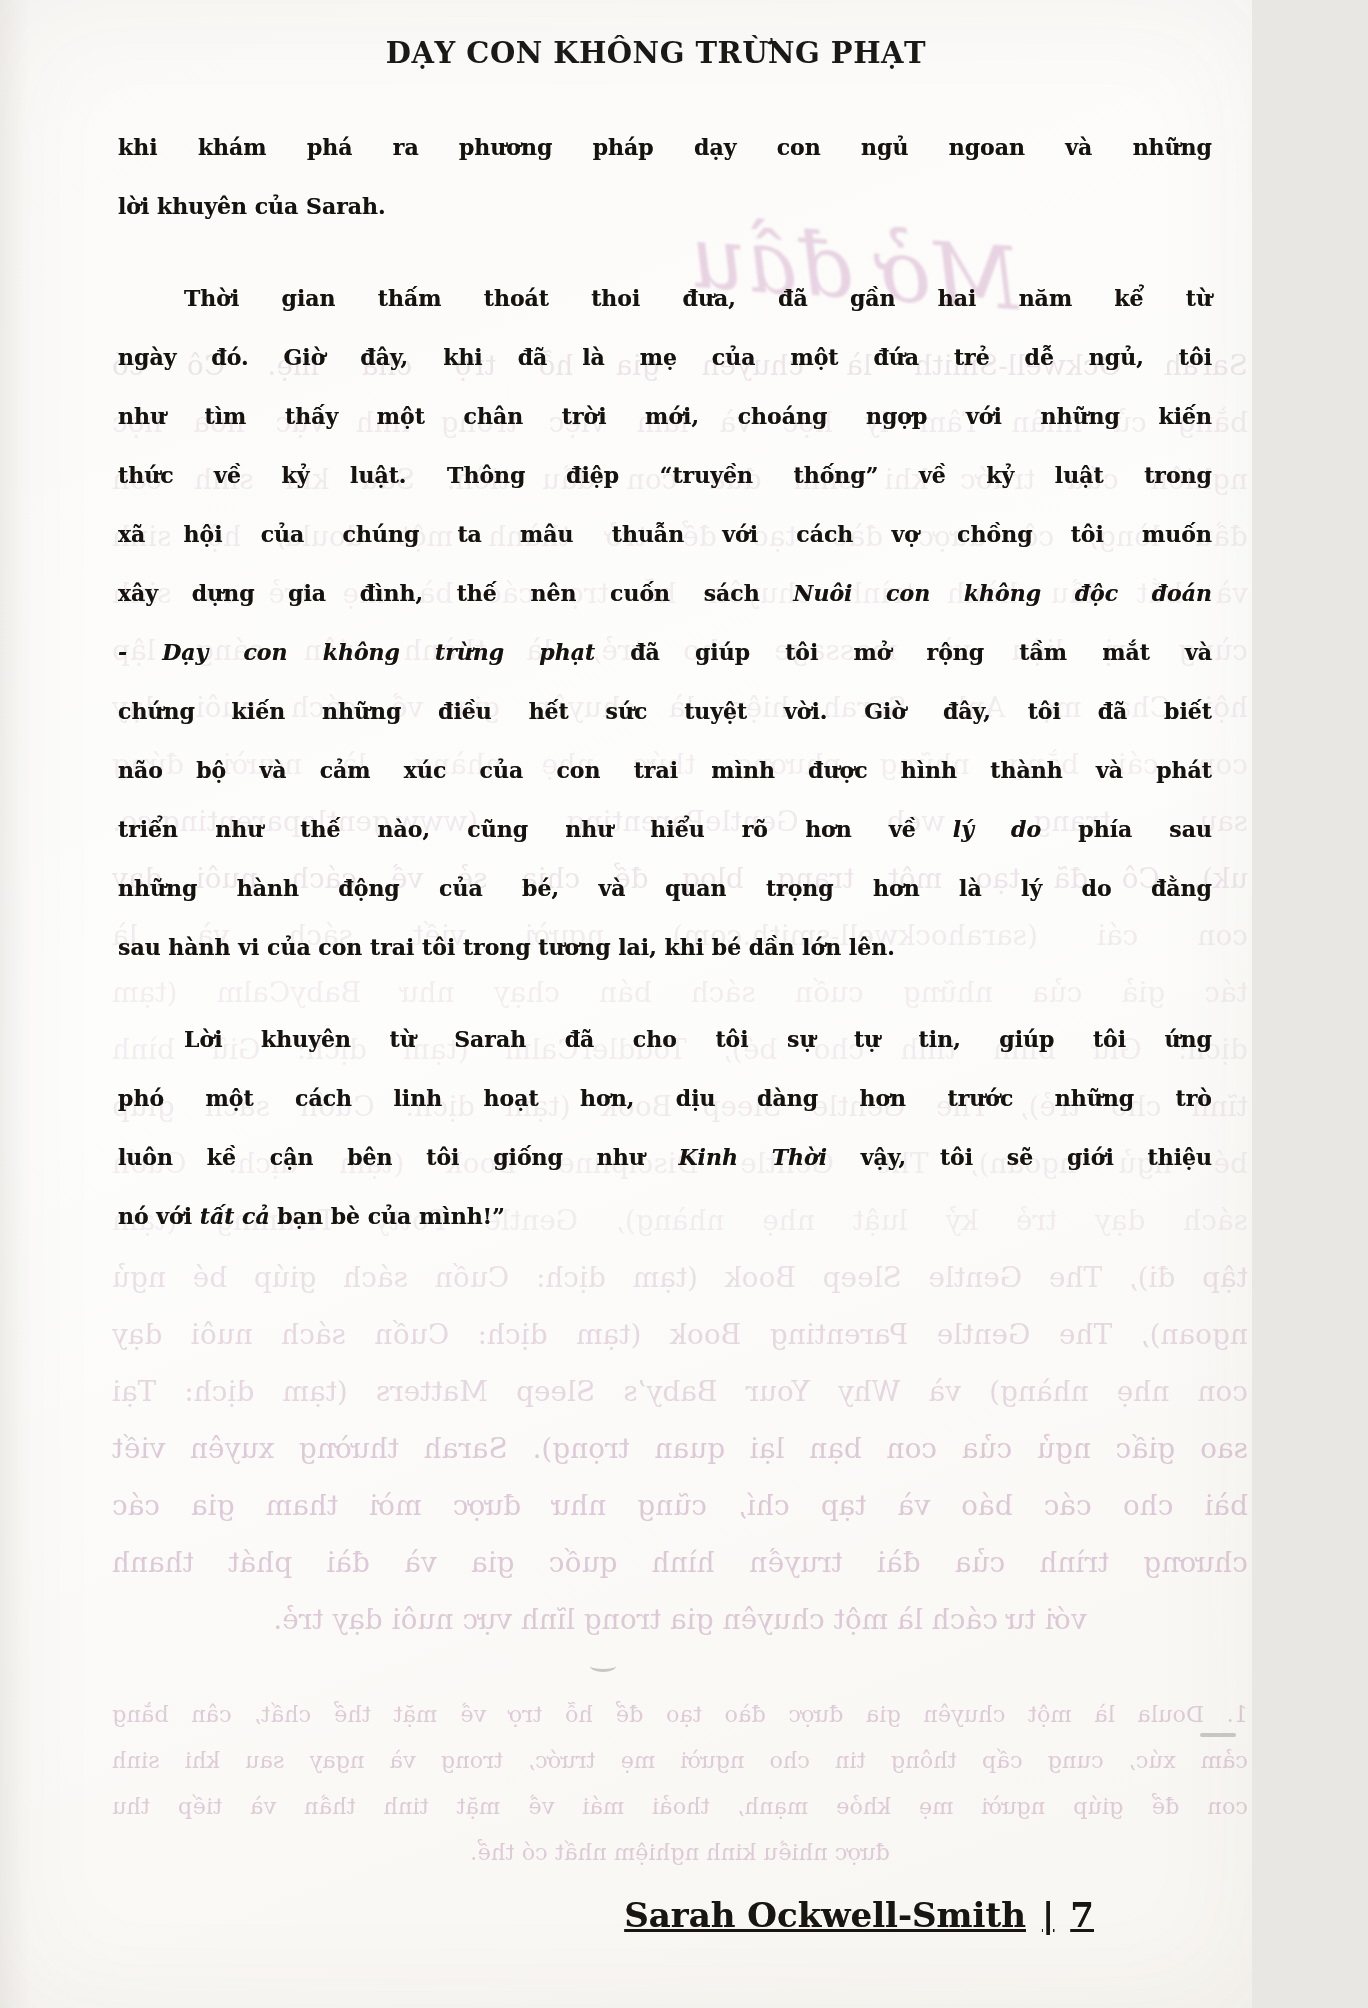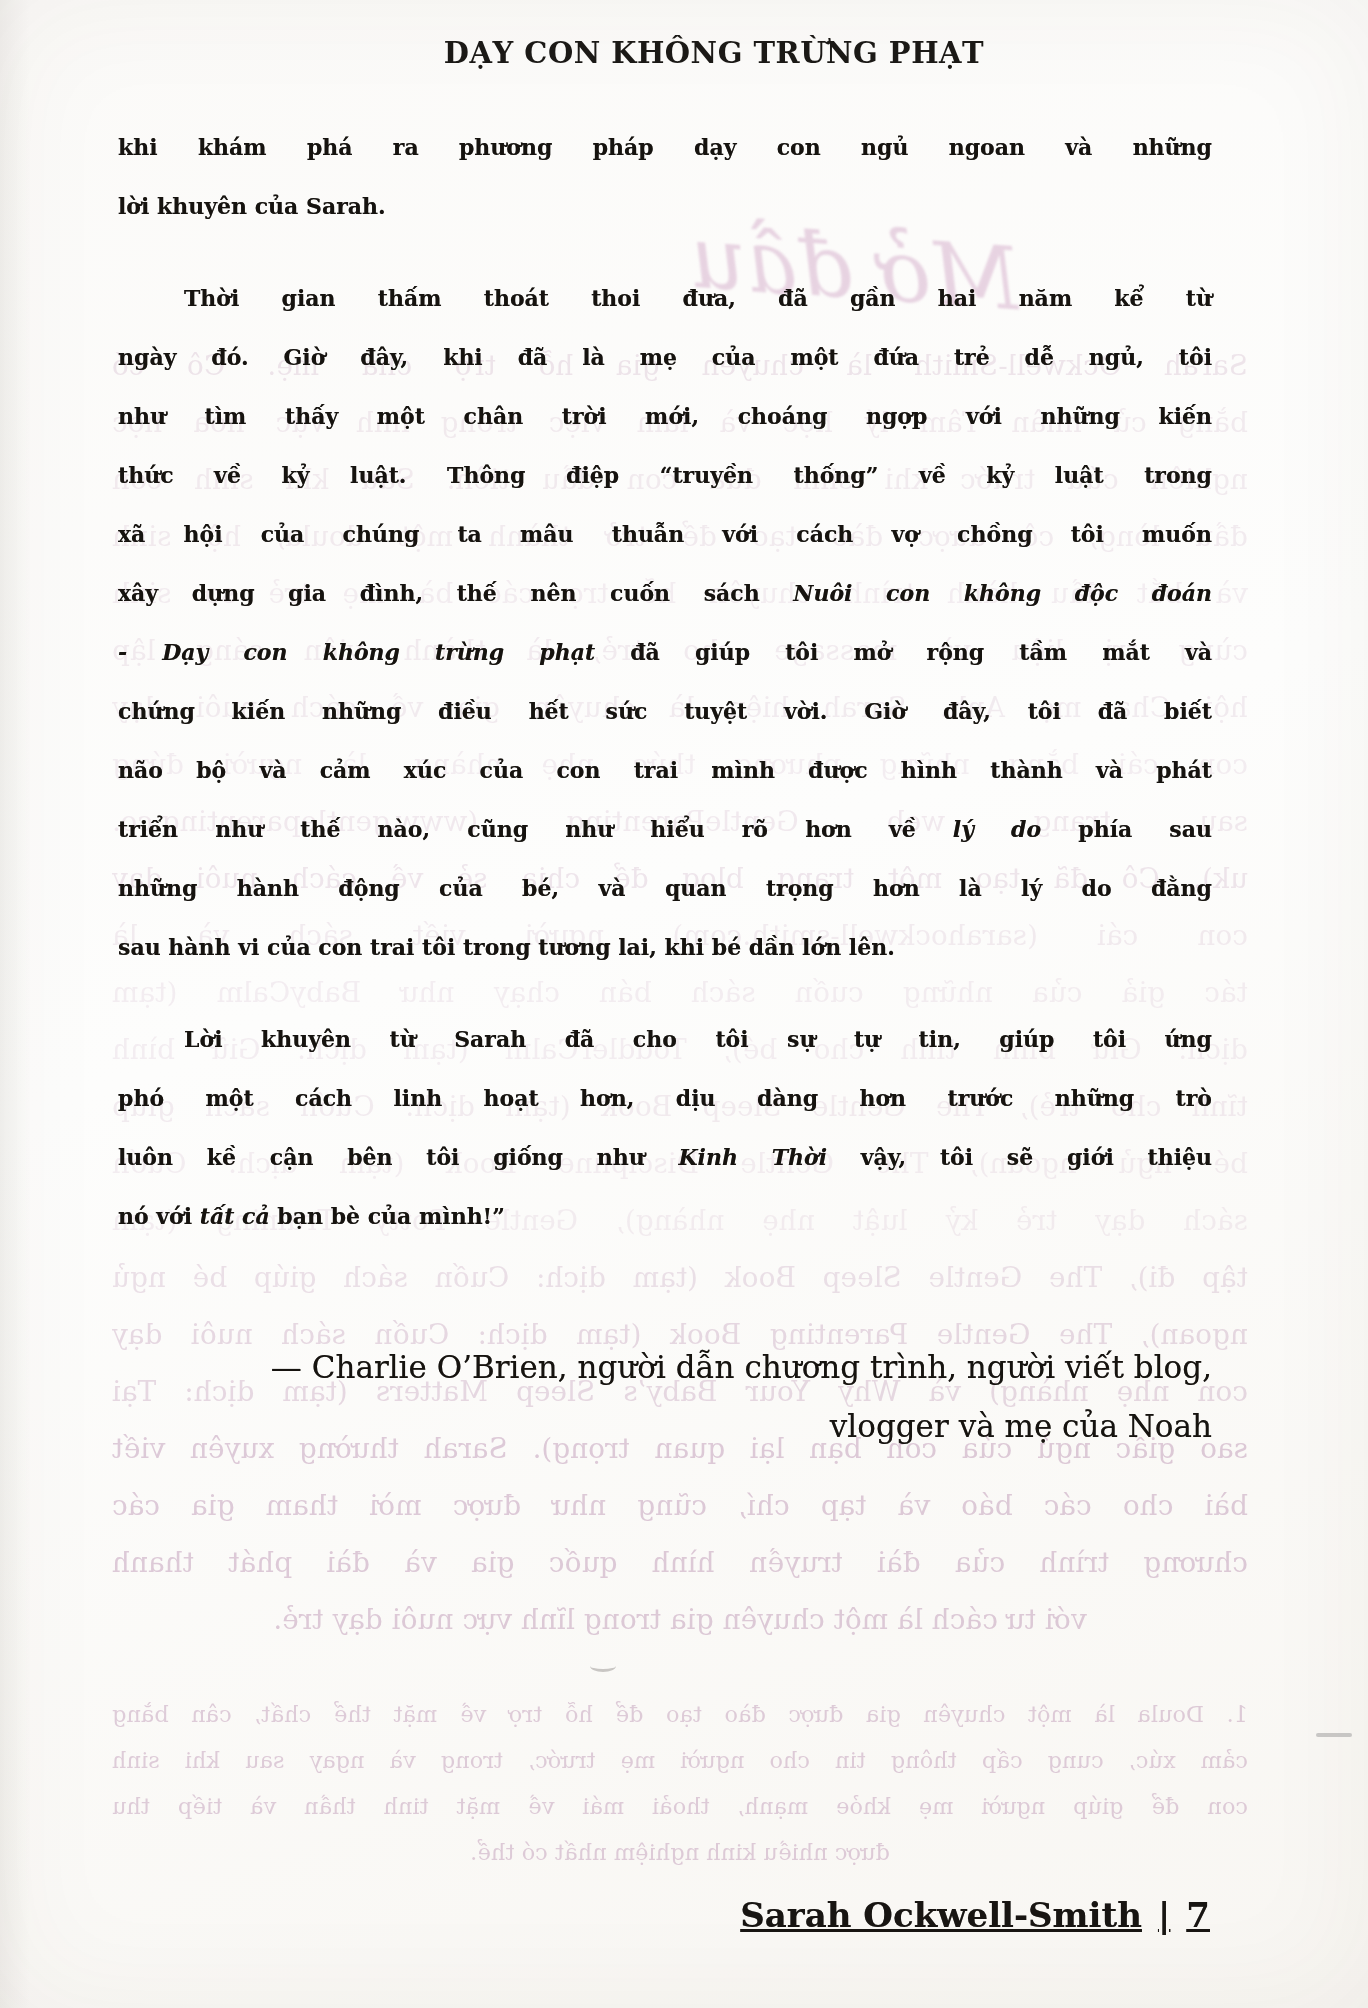--- a/index.html
+++ b/index.html
@@ -1,20 +1,20 @@
 <!DOCTYPE html>
 <html><head>
 <meta charset="utf-8">
 <style>
   * { margin:0; padding:0; box-sizing:border-box; }
   html, body { width:1368px; height:2008px; overflow:hidden; }
   body { font-family:"DejaVu Serif", serif; background:#e9e7e4; }
 
   .page {
-    position:relative; width:1368px; height:2008px;
+    position:relative; width:1252px; height:2008px;
     background:linear-gradient(160deg,#fbfaf8 0%, #fdfdfc 45%, #f8f6f2 100%);
     overflow:hidden;
     box-shadow: inset 0 0 120px rgba(70,60,45,.05);
   }
   .page::before{
     content:""; position:absolute; left:0; top:0; width:30px; height:100%;
     background:linear-gradient(90deg, rgba(120,110,100,.08), rgba(120,110,100,0));
   }
 
   .running-head{
@@ -136,24 +136,20 @@
       <div class="line"><span>não bộ và cảm xúc của con trai mình được hình thành và phát</span></div>
       <div class="line"><span>triển như thế nào, cũng như hiểu rõ hơn về </span><span class="it">lý do</span><span> phía sau</span></div>
       <div class="line"><span>những hành động của bé, và quan trọng hơn là lý do đằng</span></div>
       <div class="line plast"><span>sau hành vi của con trai tôi trong tương lai, khi bé dần lớn lên.</span></div>
       <div class="line indent"><span>Lời khuyên từ Sarah đã cho tôi sự tự tin, giúp tôi ứng</span></div>
       <div class="line"><span>phó một cách linh hoạt hơn, dịu dàng hơn trước những trò</span></div>
       <div class="line"><span>luôn kề cận bên tôi giống như </span><span class="it">Kinh Thời</span><span> vậy, tôi sẽ giới thiệu</span></div>
       <div class="line plast"><span>nó với </span><span class="it">tất cả</span><span> bạn bè của mình!”</span></div>
     </div>
 
-  <div class="attribution" id="attribution">
-      <div class="line">— Charlie O’Brien, người dẫn chương trình, người viết blog,</div>
-      <div class="line">vlogger và mẹ của Noah</div>
-    </div>
 
   <div class="artifact-dash"></div>
   <div class="artifact-squiggle"></div>
 
   <div class="footer">
     <span>Sarah Ockwell-Smith</span><span class="sep">|</span><span>7</span>
   </div>
 
 </div>
 

